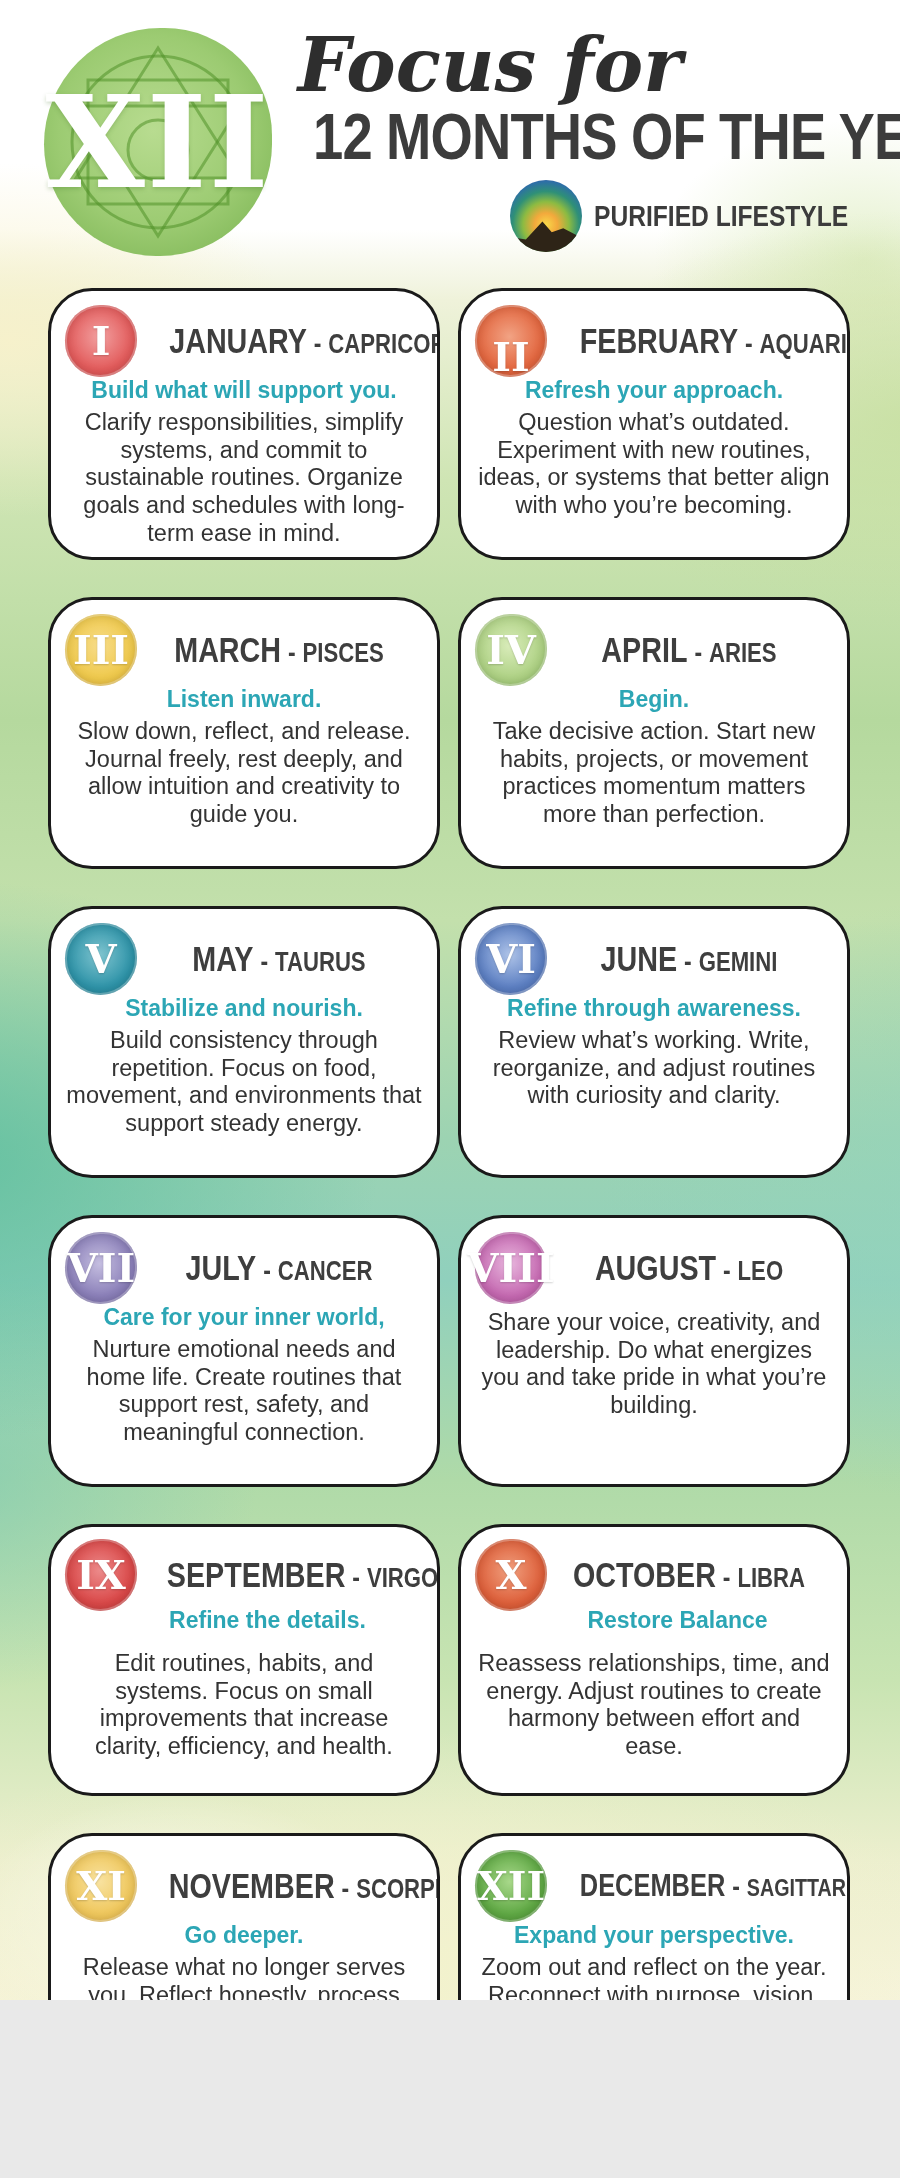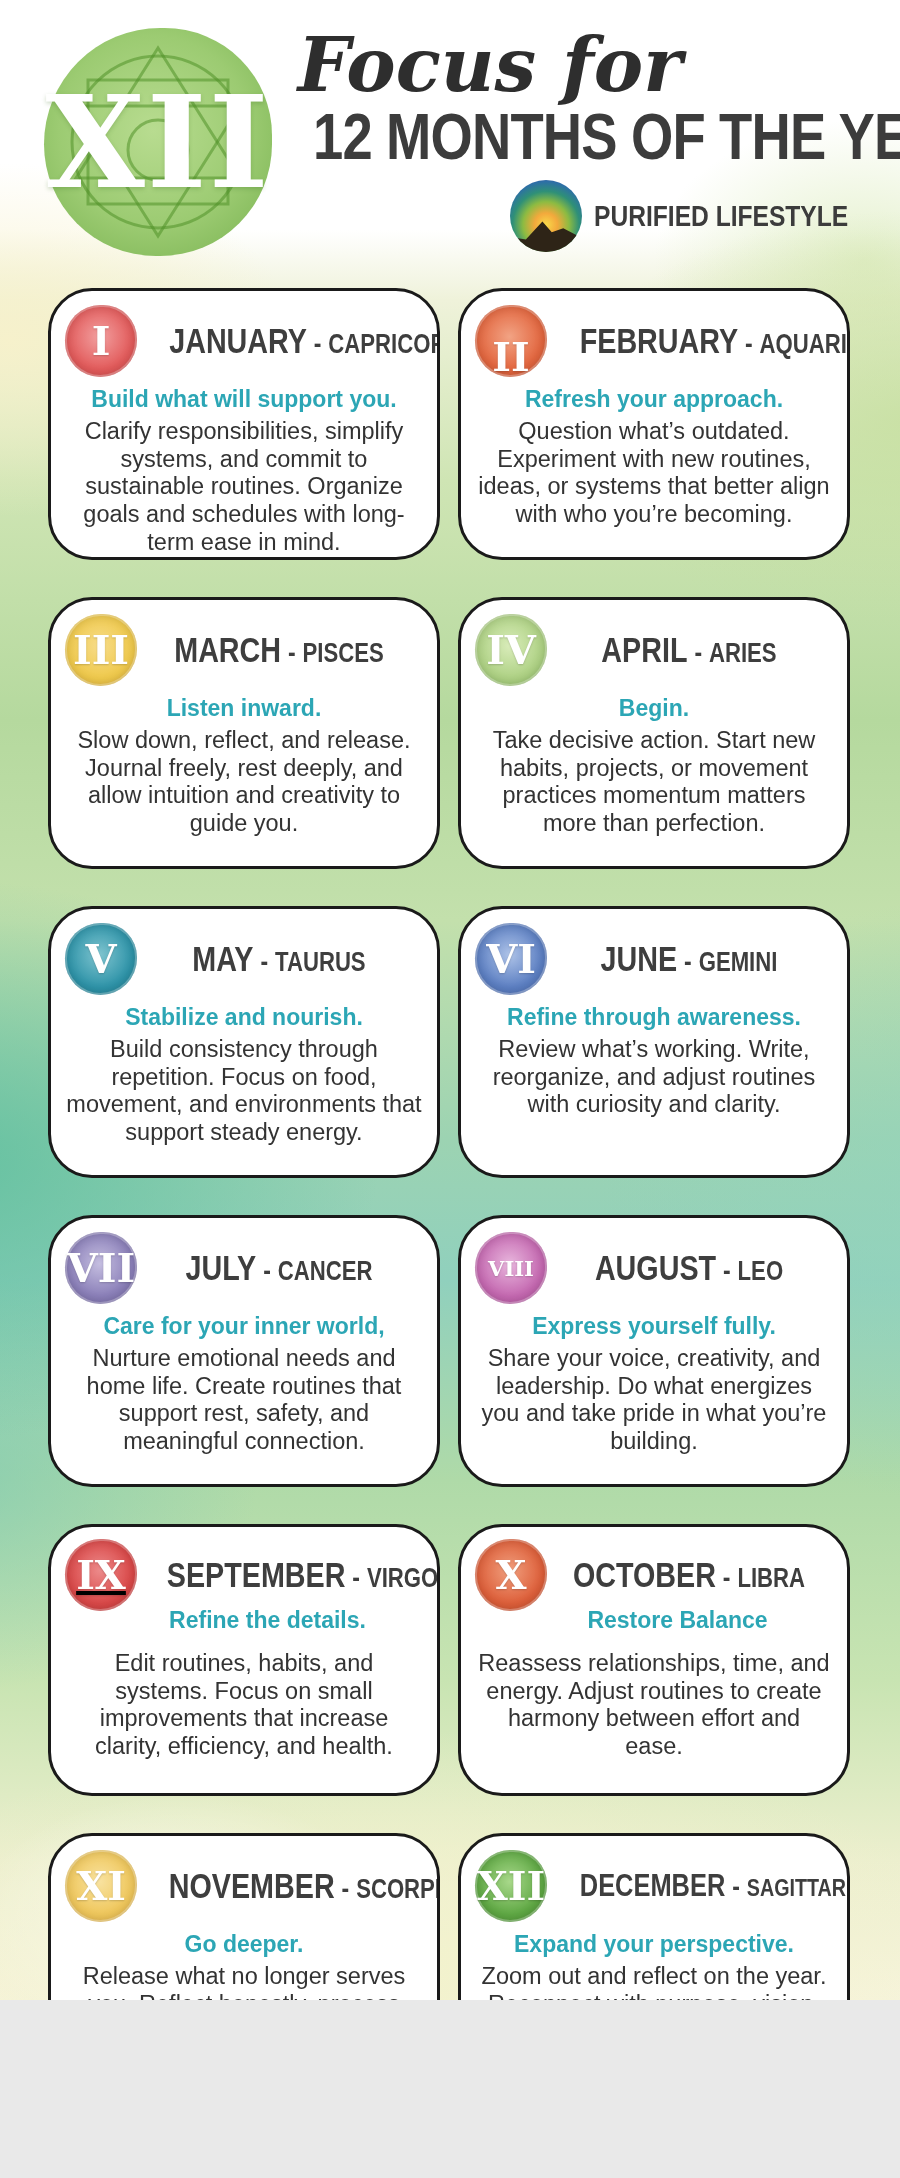--- a/index.html
+++ b/index.html
@@ -70,36 +70,36 @@
     text-shadow:0 1px 2px rgba(0,0,0,.18);
   }
   .b1 {background:radial-gradient(circle at 48% 44%, #f2a0a0 0%, #e25b5b 60%, #c94747 100%);}
   .b2 {background:radial-gradient(circle at 48% 44%, #f2a384 0%, #e2663f 60%, #c75230 100%);align-items:flex-end;}
   .b3 {background:radial-gradient(circle at 48% 44%, #f7dc8a 0%, #efc94c 60%, #d9a93a 100%);}
   .b4 {background:radial-gradient(circle at 48% 44%, #d9ecba 0%, #aed184 60%, #84b85c 100%);}
   .b5 {background:radial-gradient(circle at 48% 44%, #7fc4cf 0%, #2e93a8 60%, #1f7a8c 100%);}
   .b6 {background:radial-gradient(circle at 48% 44%, #aec3e8 0%, #5c7fc2 60%, #4766a8 100%);}
   .b7 {background:radial-gradient(circle at 48% 44%, #c5bee0 0%, #8a7fb8 60%, #6f639e 100%);}
   .b8 {background:radial-gradient(circle at 48% 44%, #e8b6dd 0%, #c468b0 60%, #a84e96 100%);}
-  .b9 {background:radial-gradient(circle at 48% 44%, #ec8a8a 0%, #d94848 60%, #b93636 100%);text-decoration:underline;}
+  .b9 {background:radial-gradient(circle at 48% 44%, #ec8a8a 0%, #d94848 60%, #b93636 100%);}
   .b10{background:radial-gradient(circle at 48% 44%, #f09f7e 0%, #dd5f3a 60%, #be4a2a 100%);}
   .b11{background:radial-gradient(circle at 48% 44%, #f8e2a0 0%, #efc75c 60%, #dca944 100%);}
   .b12{background:radial-gradient(circle at 48% 44%, #a8d88a 0%, #5fa844 60%, #478a30 100%);}
   .title-wrap{
     flex:1;text-align:center;white-space:nowrap;
     transform:scaleX(.82);transform-origin:50% 50%;
   }
   .month{font-weight:bold;font-size:35px;color:#3e3e3e;letter-spacing:0;}
   .dash{font-weight:bold;font-size:28px;color:#3e3e3e;margin:0 4px;}
   .zodiac{font-weight:bold;font-size:27px;color:#3e3e3e;}
   .xs .month{font-size:31px;}
   .xs .zodiac{font-size:24px;}
-  .card .numeral.n8{font-size:21px;}
+  .card .numeral.n8{font-size:40px;}
   .tagline{
-    margin-top:9px;text-align:center;font-weight:bold;font-size:23px;color:#2ca6b5;
+    text-align:center;font-weight:bold;font-size:23px;color:#2ca6b5;
   }
   .body-text{
     margin-top:5px;padding:0 15px;text-align:center;font-size:23.5px;line-height:1.18;color:#333333;
   }
   .tight .card-head{padding-top:12px;}
   .tight .tagline{margin-top:-4px;padding-left:47px;}
   .tight .body-text{margin-top:16px;}
 </style>
 </head>
 <body>
@@ -240,21 +240,20 @@
       <div class="card-head">
         <div class="badge b8">
           <span class="numeral n8">VIII</span>
         </div>
         <div class="title-wrap">
           <span class="month">AUGUST</span>
           <span class="dash">-</span>
           <span class="zodiac">LEO</span>
         </div>
       </div>
-      <div class="tagline">Express yourself fully.</div>
       <div class="body-text">Share your voice, creativity, and leadership. Do what energizes you and take pride in what you’re building.</div>
     </div>
 
     <div class="card tight">
       <div class="card-head">
         <div class="badge b9">
           <span class="numeral">IX</span>
         </div>
         <div class="title-wrap">
           <span class="month">SEPTEMBER</span>

